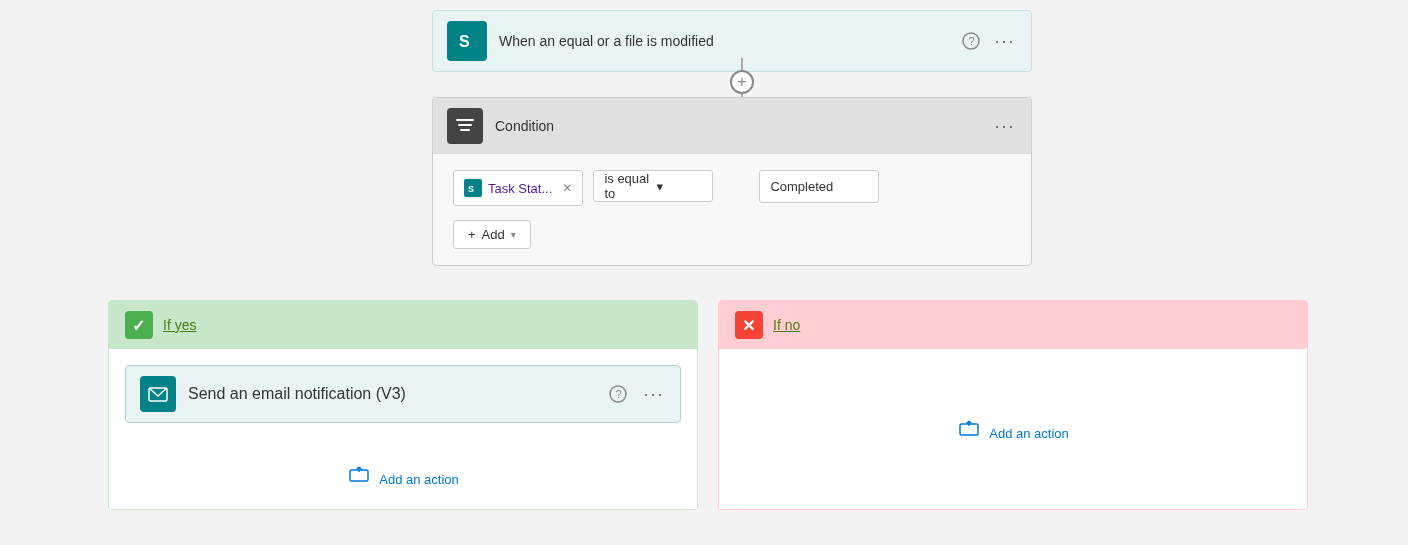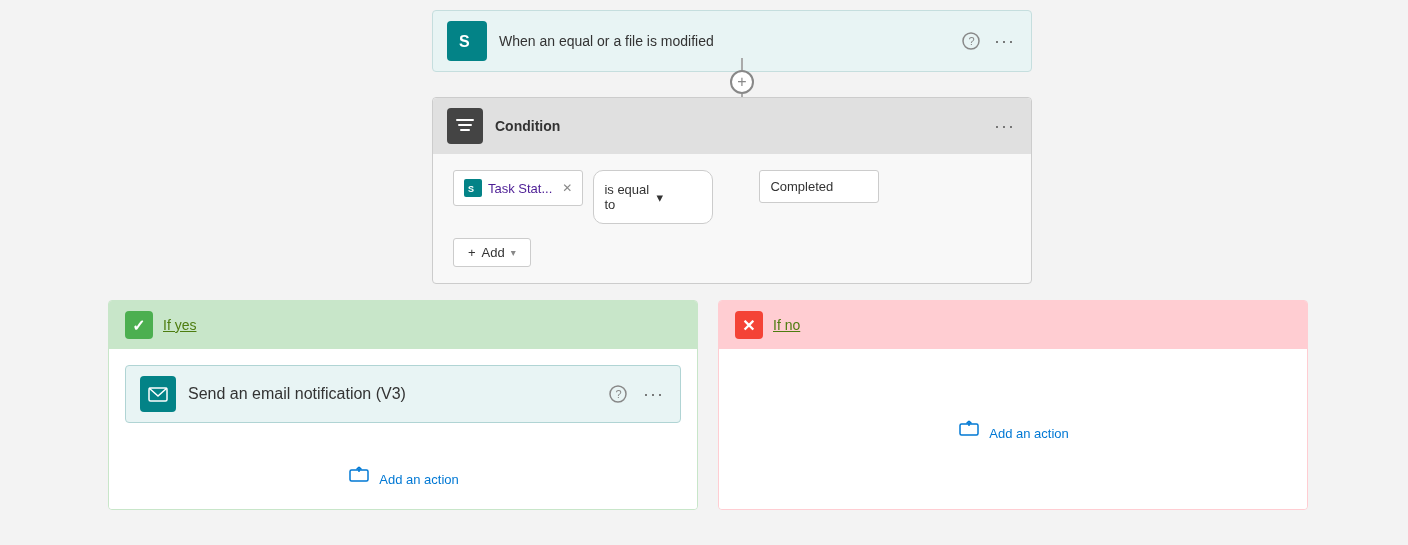--- a/index.html
+++ b/index.html
@@ -141,21 +141,21 @@
       border-radius: 4px;
       display: flex;
       align-items: center;
       justify-content: center;
       flex-shrink: 0;
     }
 
     .condition-title {
       flex: 1;
       font-size: 14px;
-      font-weight: 700;
+      font-weight: 400;
       color: #333;
     }
 
     .condition-body {
       padding: 16px 20px;
     }
 
     .condition-row {
       display: flex;
       align-items: flex-start;
@@ -192,22 +192,22 @@
 
     .token-close {
       cursor: pointer;
       color: #888;
       font-size: 12px;
       margin-left: 4px;
     }
 
     .condition-select {
       border: 1px solid #ccc;
-      border-radius: 10px;
-      padding: 11px 10px;
+      border-radius: 3px;
+      padding: 0 10px;
       background: white;
       display: flex;
       align-items: center;
       gap: 6px;
       cursor: pointer;
       min-width: 120px;
     }
 
     .condition-select span {
       flex: 1;

